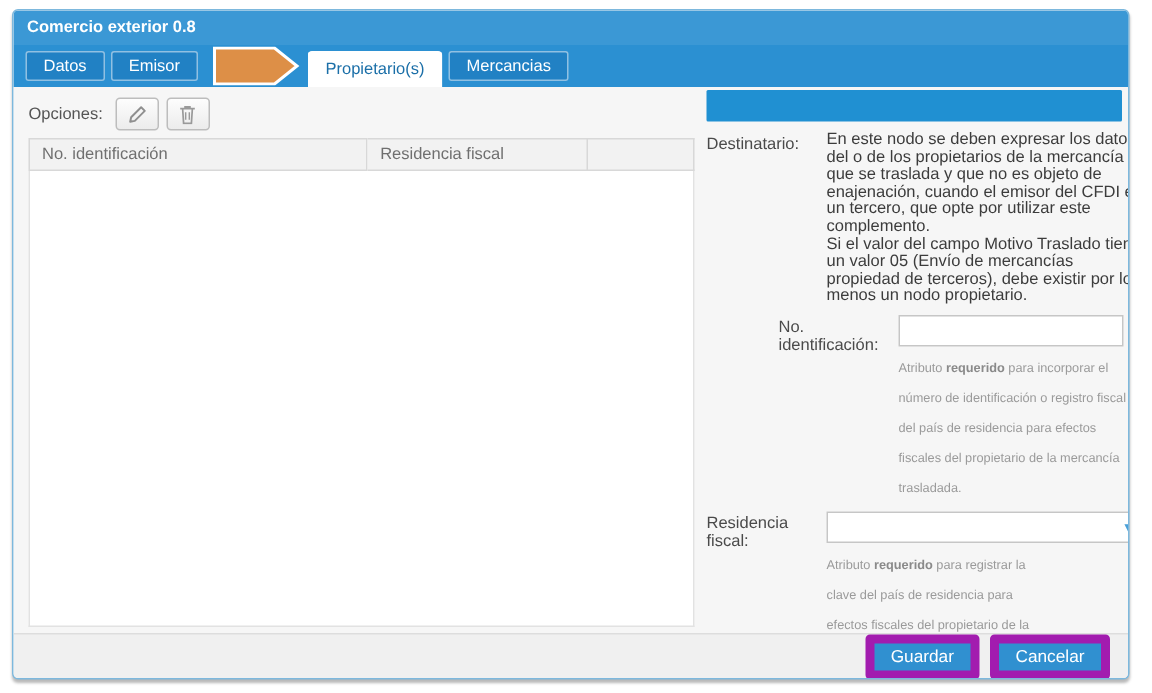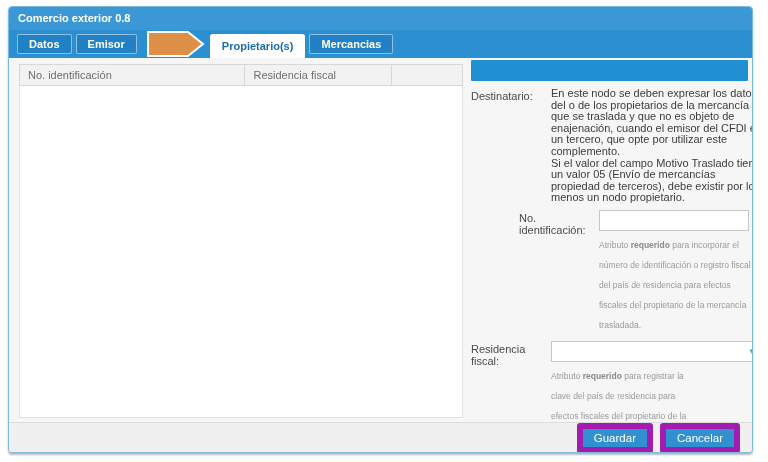--- a/index.html
+++ b/index.html
@@ -13,21 +13,21 @@
   }
 
   
   .titlebar { height:23px; background:#3b98d5; color:#fff; font-size:11px; font-weight:bold;
     line-height:23px; padding-left:9px; flex:0 0 auto; }
 
   
   .tabstrip { height:28px; background:#2b90d2; display:flex; align-items:flex-end; padding-left:6px; flex:0 0 auto; }
   .tab { height:20px; line-height:19px; margin:0 2px 4px 2px; padding:0 11px;
     background:#2181c4; border:1px solid rgba(255,255,255,.5); border-radius:2px;
-    color:#fff; font-size:11px; font-weight:bold; cursor:pointer; white-space:nowrap; }
+    color:#fff; font-size:11px; font-weight:normal; cursor:pointer; white-space:nowrap; }
   .tab.active { height:24px; line-height:23px; margin-bottom:0; background:#ffffff;
     border:1px solid #ffffff; border-bottom:none; border-radius:3px 3px 0 0; color:#1b6fa8; }
   .strip-arrow { align-self:center; margin:0 3px 1px 8px; line-height:0; }
 
   
   .main { flex:1 1 auto; display:flex; background:#f6f6f6; overflow:hidden; }
   .left { width:456px; flex:0 0 auto; display:flex; flex-direction:column; padding:4px 2px 4px 10px; }
   .opciones { height:28px; display:flex; align-items:center; flex:0 0 auto; }
   .opciones-label { font-size:11px; color:#555; margin-right:8px; }
   .icon-btn { width:29px; height:22px; margin-right:5px; background:linear-gradient(#fdfdfd,#ececec);
@@ -82,20 +82,38 @@
         <polygon points="1,1 41,1 56,13 41,25 1,25" fill="#dd8f47" stroke="#ffffff" stroke-width="2"></polygon>
       </svg>
     </div>
     <div class="tab active">Propietario(s)</div>
     <div class="tab">Mercancias</div>
   </div>
 
   <div class="main">
 
     <div class="left">
+      <div class="opciones">
+        <span class="opciones-label">Opciones:</span>
+        <div class="icon-btn">
+          <span>
+            <svg width="13" height="13" viewBox="0 0 16 16">
+              <path d="M11.2 1.8 L14.2 4.8 L6 13 L2.2 13.8 L3 10 Z" fill="none" stroke="#8f8f8f" stroke-width="1.6" stroke-linejoin="round"></path>
+            </svg>
+          </span>
+        </div>
+        <div class="icon-btn">
+          <span>
+            <svg width="12" height="13" viewBox="0 0 14 16">
+              <path d="M1 3 H13 M5 3 V1.5 H9 V3 M3 3 L3.8 15 H10.2 L11 3" fill="none" stroke="#9a9a9a" stroke-width="1.4"></path>
+              <path d="M5.5 6 V12 M8.5 6 V12" stroke="#9a9a9a" stroke-width="1.2"></path>
+            </svg>
+          </span>
+        </div>
+      </div>
 
       <div class="table-wrap">
         <div class="thead">
           <div class="th c1">No. identificación</div>
           <div class="th c2">Residencia fiscal</div>
           <div class="th c3"></div>
         </div>
         <div class="tbody"></div>
       </div>
     </div>

